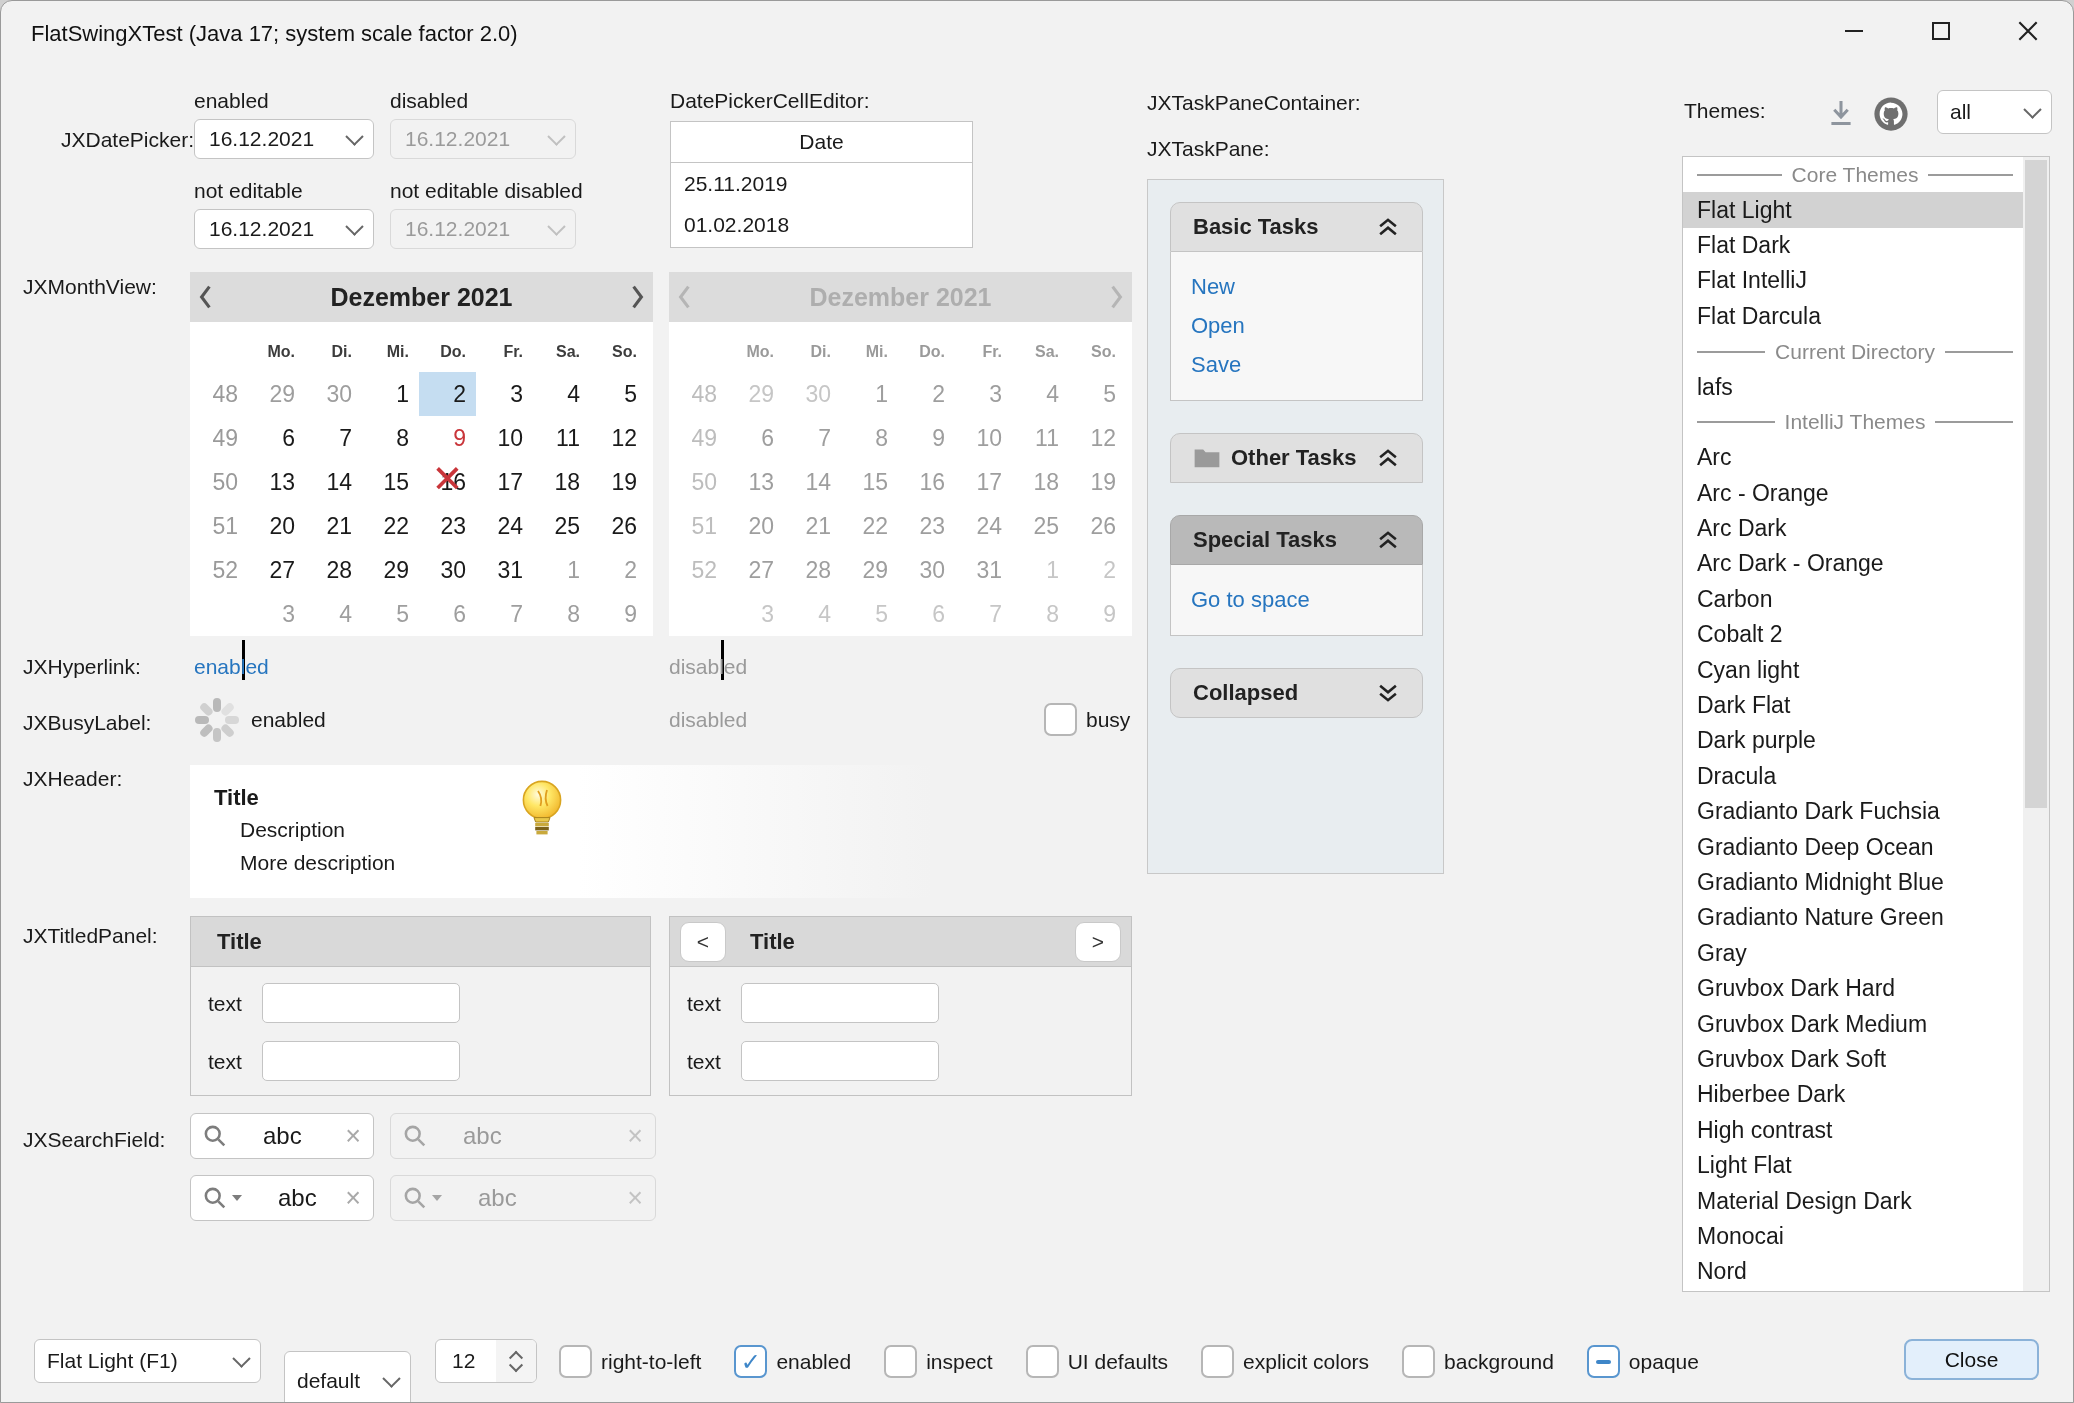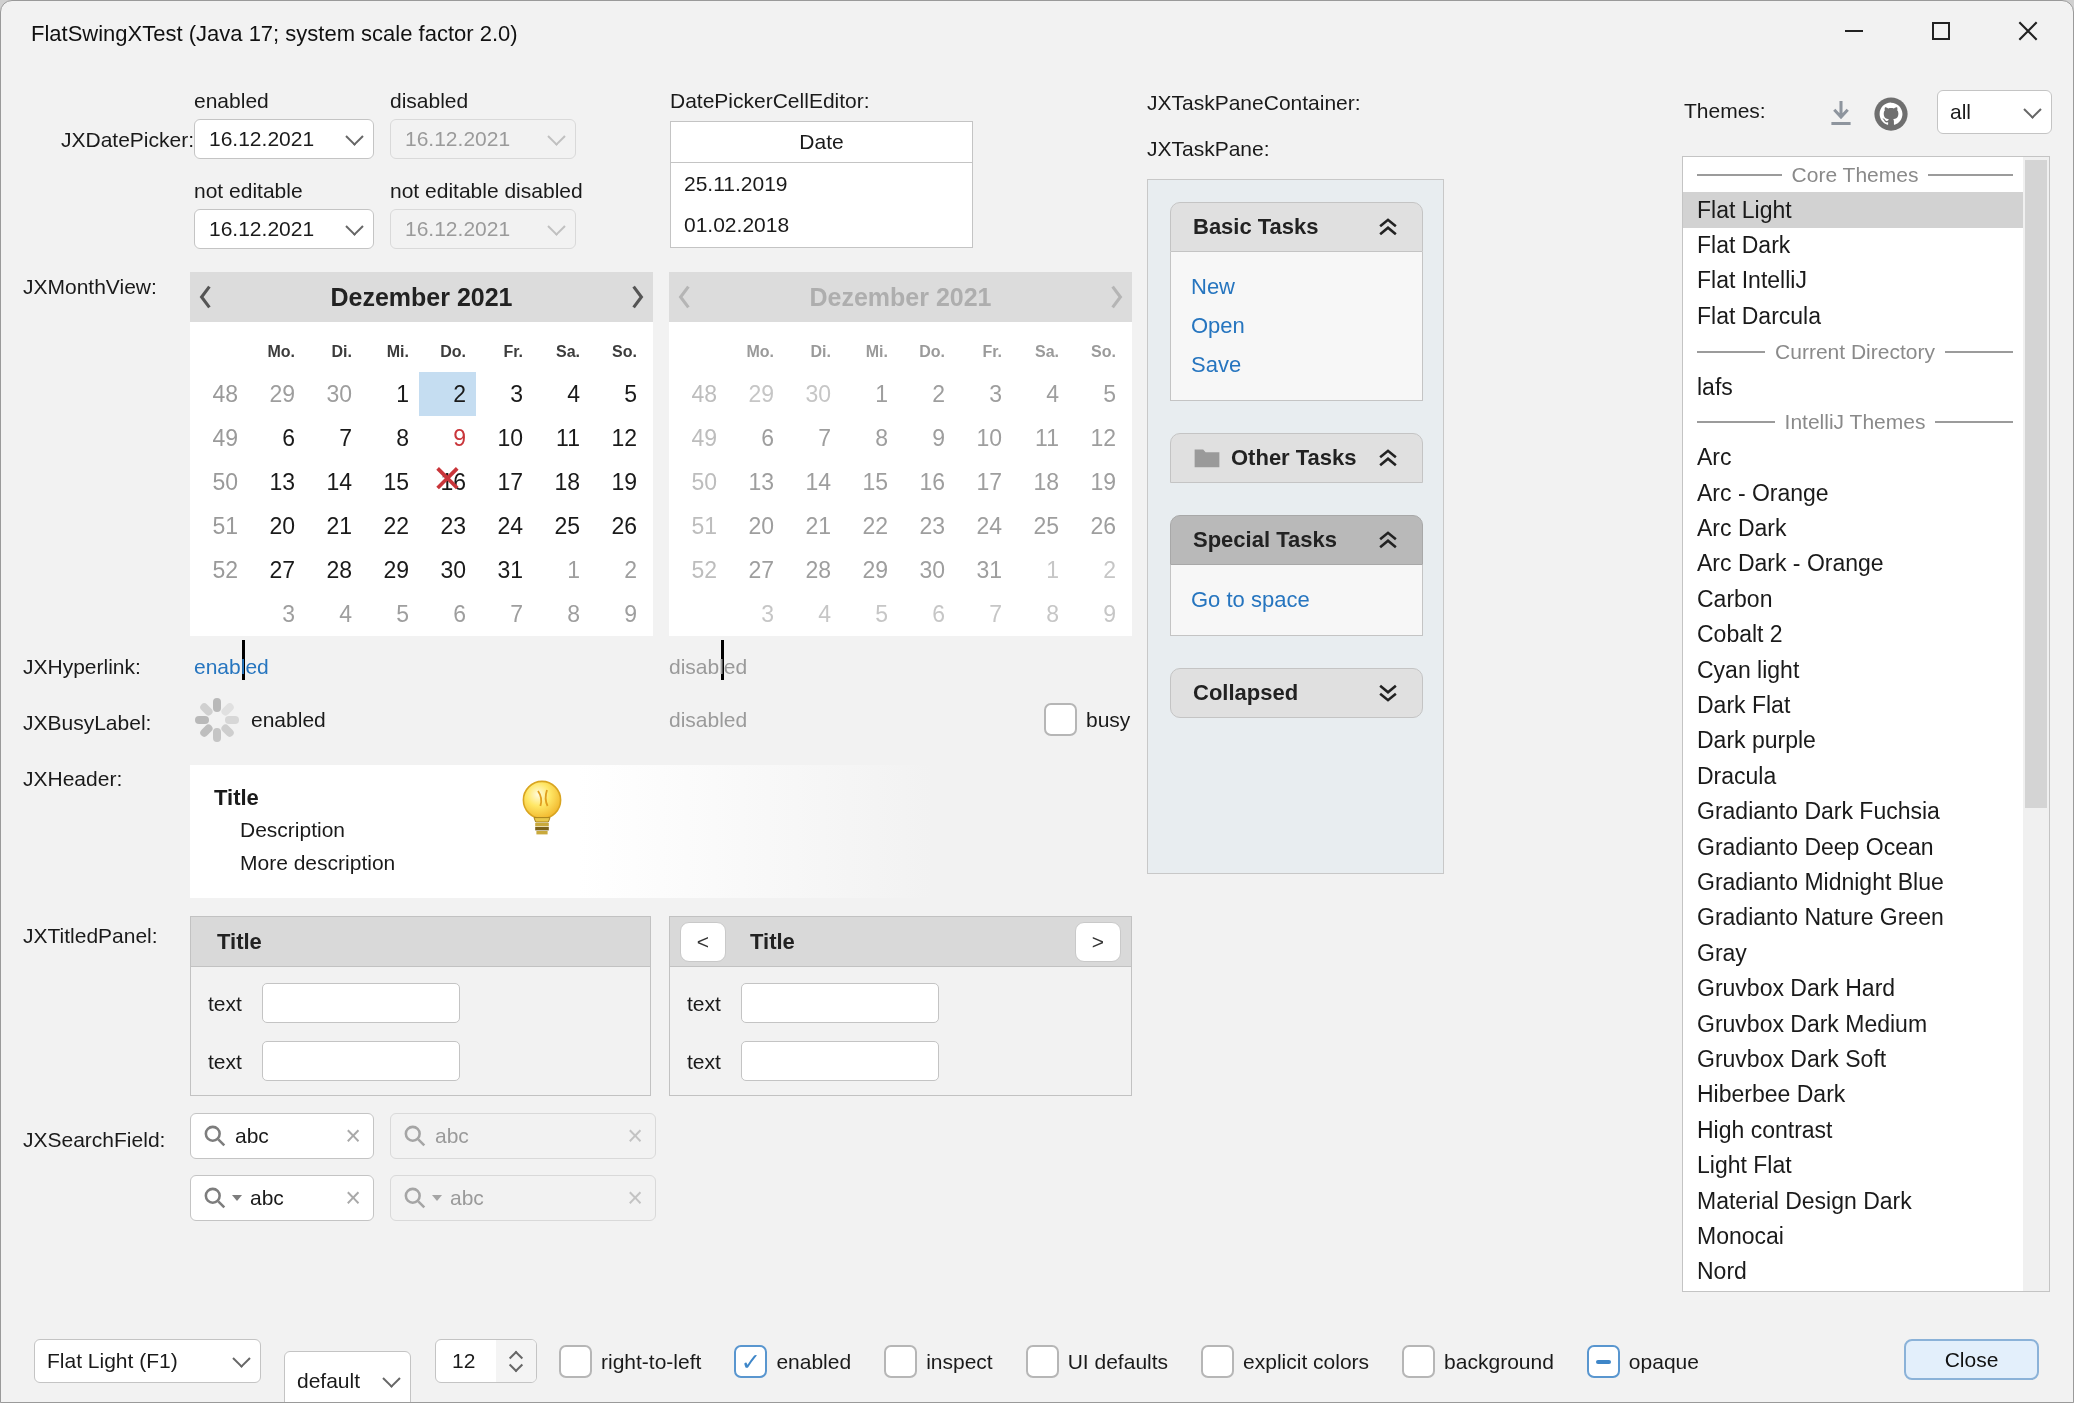--- a/index.html
+++ b/index.html
@@ -93,21 +93,21 @@
   
   .tpanel { border:1px solid #c2c2c2; background:#f2f2f2; }
   .tpanel-title { height:50px; background:#d9d9d9; border-bottom:1px solid #c2c2c2; display:flex; align-items:center; padding:0 10px; }
   .tpanel-title .t { font-weight:bold; font-size:22px; color:#222; }
   .tbtn { width:46px; height:40px; background:#fff; border:1px solid #c9c9c9; border-radius:9px;
           display:flex; align-items:center; justify-content:center; font-size:21px; color:#333; }
   .tfield { background:#fff; border:1px solid #c4c4c4; border-radius:5px; height:40px; width:198px; }
 
   
   .search { display:flex; align-items:center; height:46px; border:1px solid #c4c4c4; border-radius:6px; background:#fff; padding:0 12px; gap:8px; }
-  .search .sval { flex:1; border:none; outline:none; background:transparent; font-size:21px; font-family:inherit; color:#1a1a1a; padding:0; min-width:0; }
+  .search .sval { flex:1; border:none; outline:none; background:transparent; font-size:24px; font-family:inherit; color:#1a1a1a; padding:0; min-width:0;margin-left:28px; }
   .search .clear { color:#a9a9a9; font-size:27px; line-height:1; }
   .search.disabled { background:#f2f2f2; border-color:#d9d9d9; }
   .search.disabled .sval { color:#9a9a9a; }
   .search.disabled .clear { color:#c3c3c3; }
   .sdrop { width:0; height:0; border-left:5px solid transparent; border-right:5px solid transparent; border-top:6px solid #7d7d7d; margin-left:-3px; }
 
   
   .tp-container { background:#e8edf0; border:1px solid #c8c8c8; padding:22px 22px; display:flex; flex-direction:column; gap:32px; }
   .taskpane { width:253px; }
   .tp-header { height:50px; background:#e0e0e0; border:1px solid #c4c4c4; border-radius:10px 10px 0 0;

